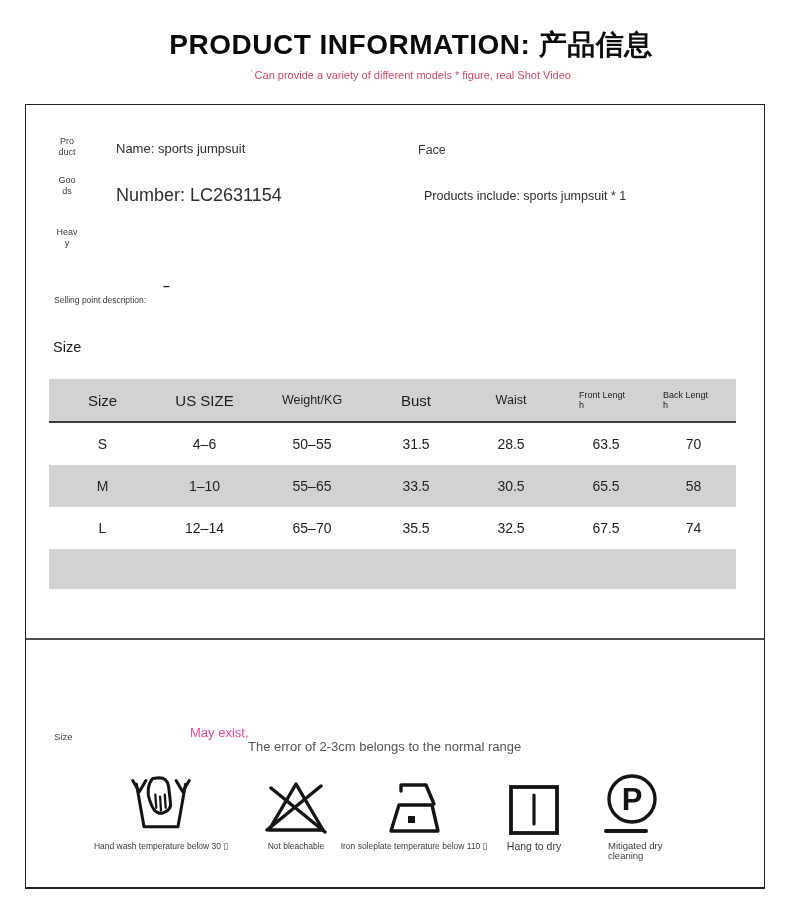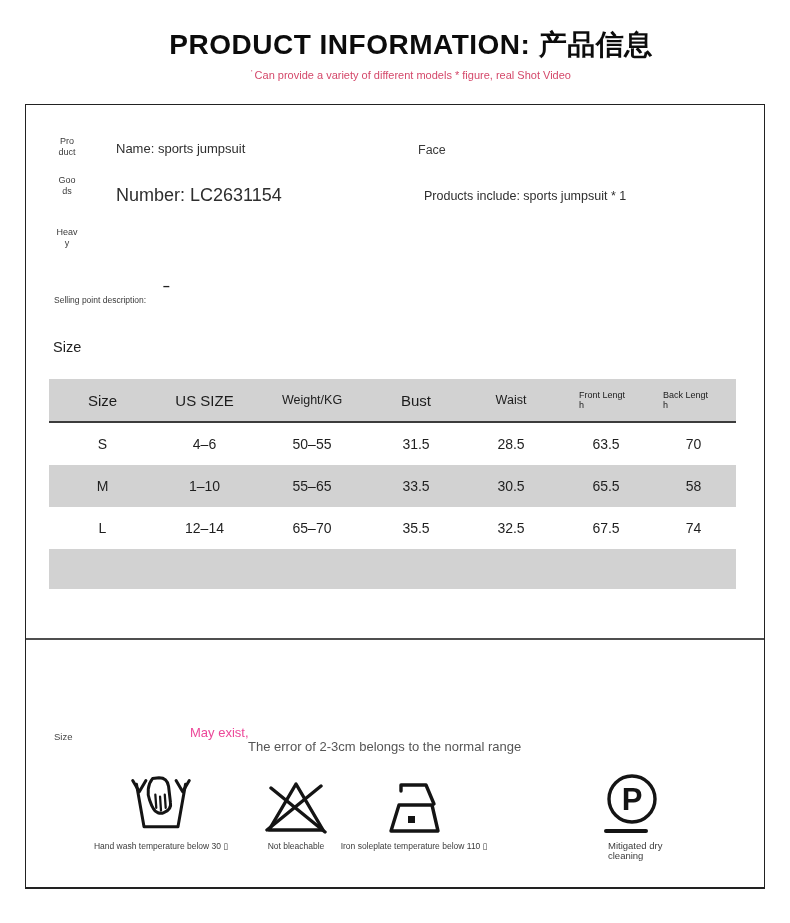--- a/index.html
+++ b/index.html
@@ -172,20 +172,29 @@
       <div class="care-icon">
         <svg width="58" height="56" viewBox="0 0 58 56" fill="none" stroke="#141414" stroke-width="3.4" stroke-linecap="round" stroke-linejoin="round">
           <path d="M16 11 L16 5 L41 5 L49 24"></path>
           <path d="M14 25 L47 25 L53 51 L6 51 Z"></path>
           <rect x="23" y="36" width="7" height="7" fill="#141414" stroke="none"></rect>
         </svg>
       </div>
       <div class="care-label">Iron soleplate temperature below 110 ▯</div>
     </div>
 
+    <div class="abs care-item ci-4">
+      <div class="care-icon">
+        <svg width="52" height="52" viewBox="0 0 52 52" fill="none" stroke="#141414" stroke-linecap="round">
+          <rect x="3" y="3" width="46" height="46" stroke-width="3.8"></rect>
+          <line x1="26" y1="11" x2="26" y2="40" stroke-width="3.2"></line>
+        </svg>
+      </div>
+      <div class="care-label">Hang to dry</div>
+    </div>
 
     <div class="abs care-item ci-5">
       <div class="care-icon">
         <svg width="56" height="64" viewBox="0 0 56 64" fill="none" stroke="#141414" stroke-linecap="round">
           <circle cx="28" cy="27" r="23" stroke-width="3.4"></circle>
           <text x="28" y="38" text-anchor="middle" stroke="none" fill="#141414" style="font-family:'Liberation Sans',sans-serif;font-weight:bold;font-size:31px;">P</text>
           <line x1="2" y1="59" x2="42" y2="59" stroke-width="4"></line>
         </svg>
       </div>
       <div class="care-label prewrap">Mitigated dry

